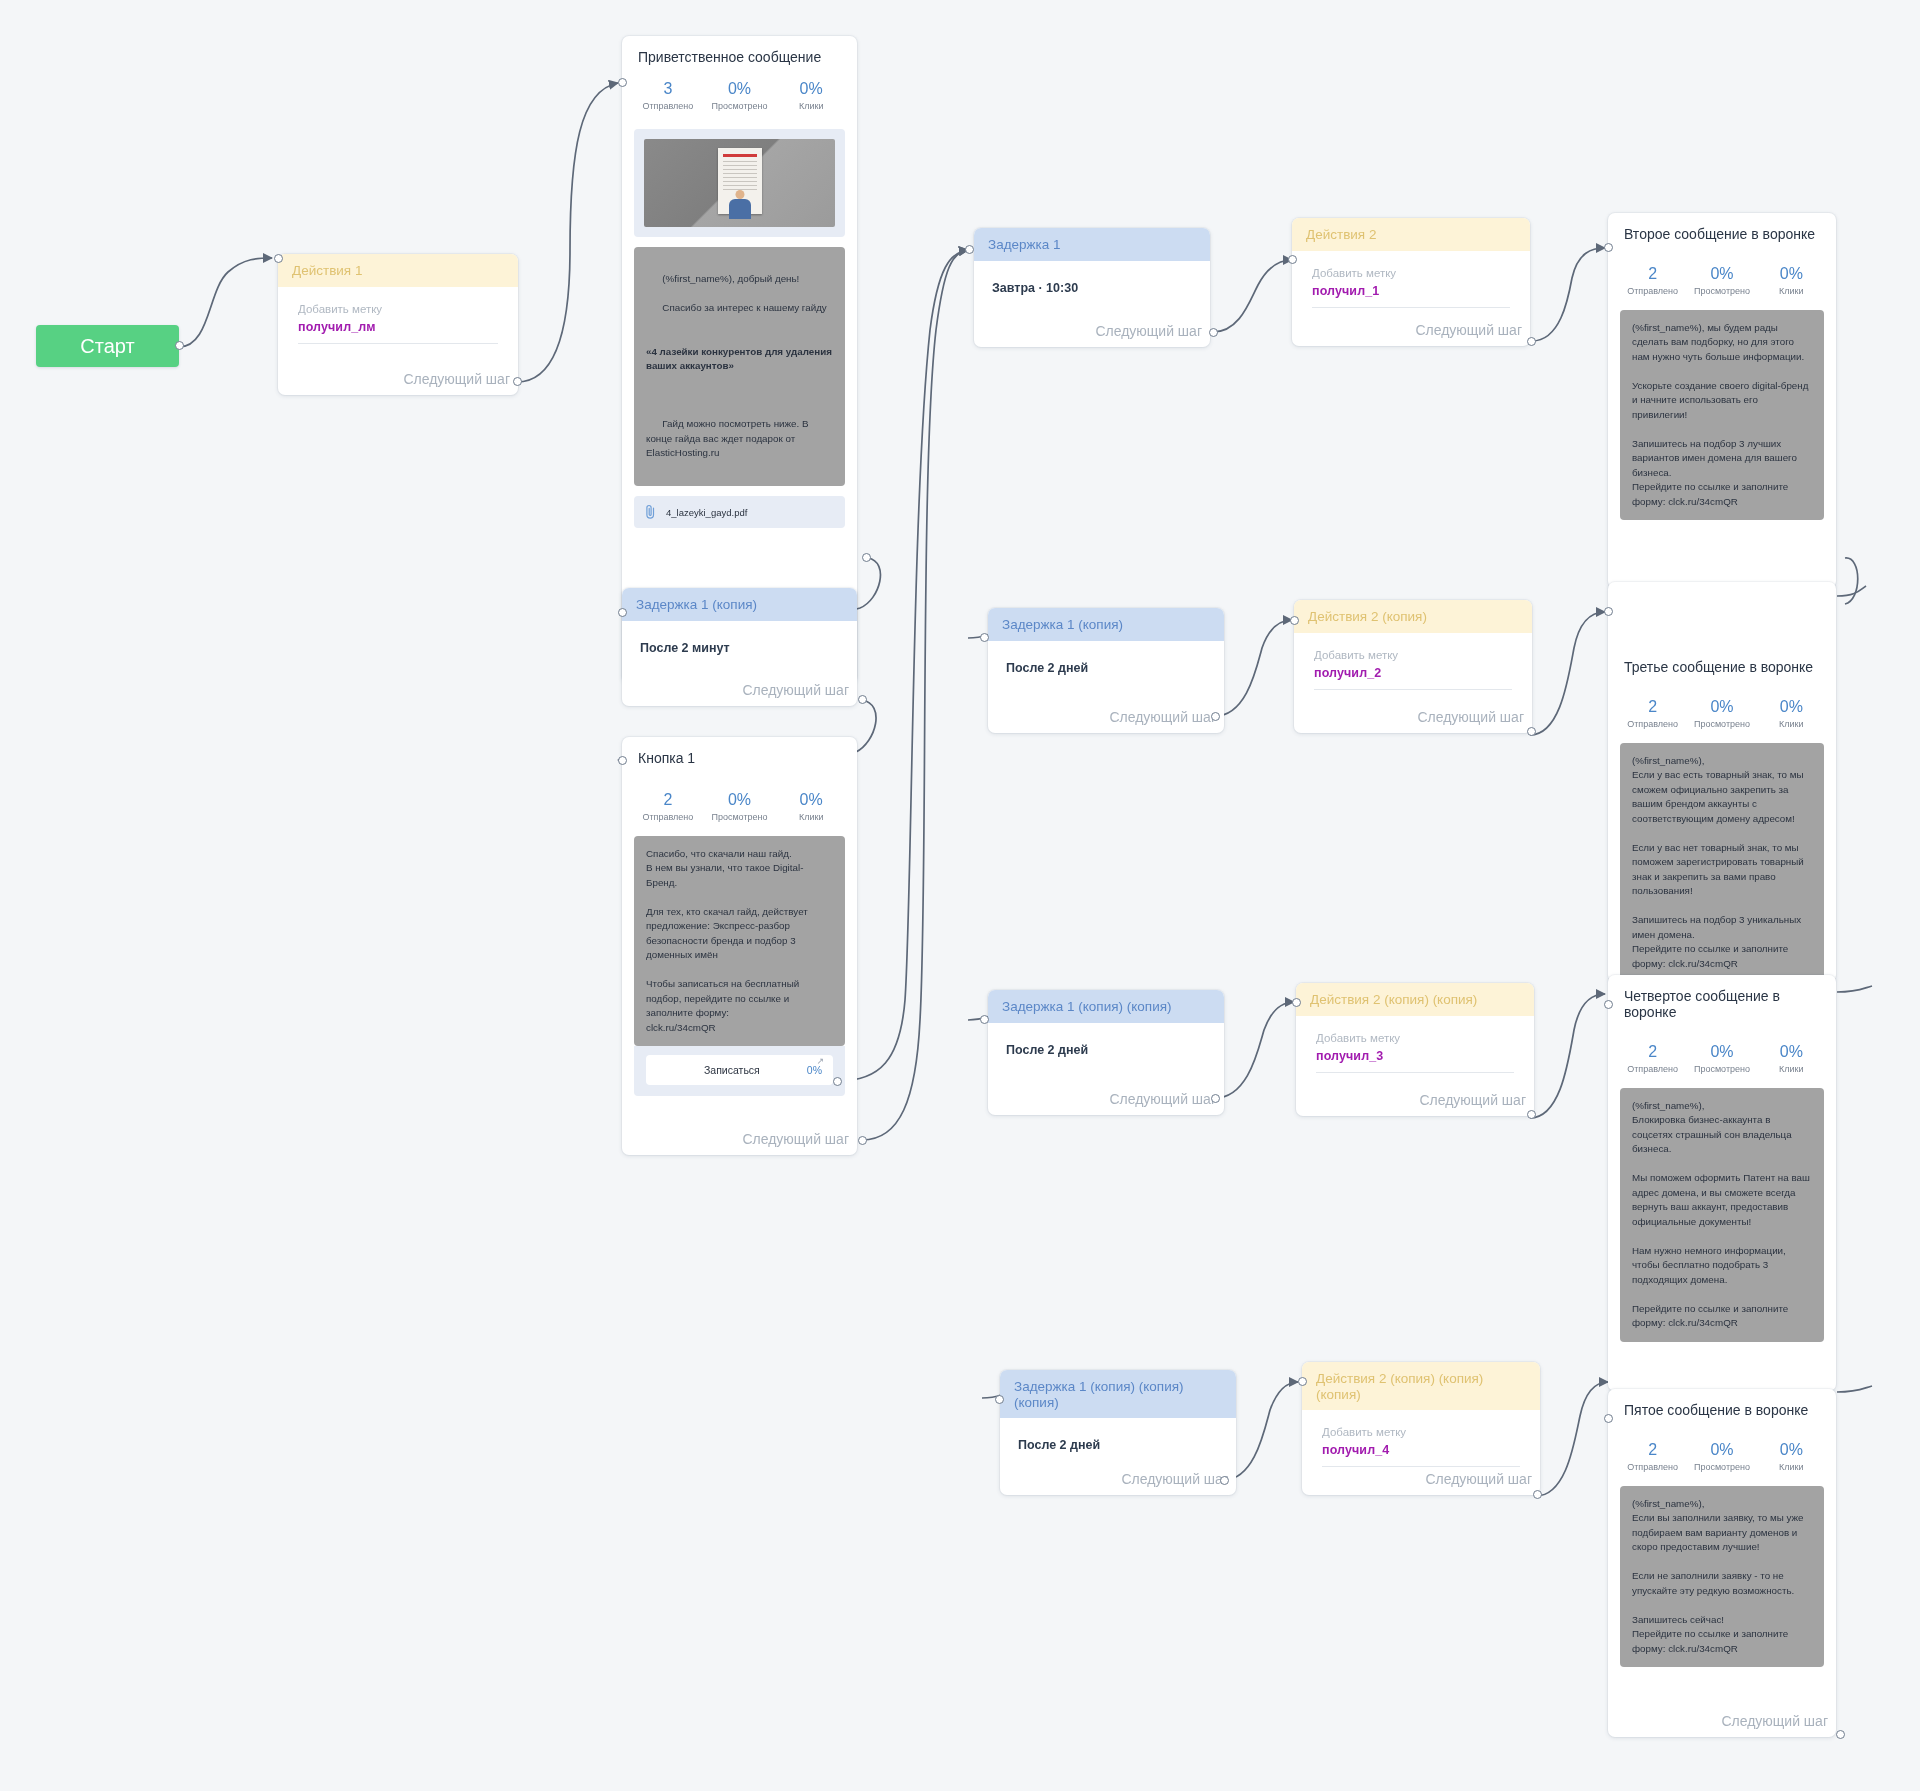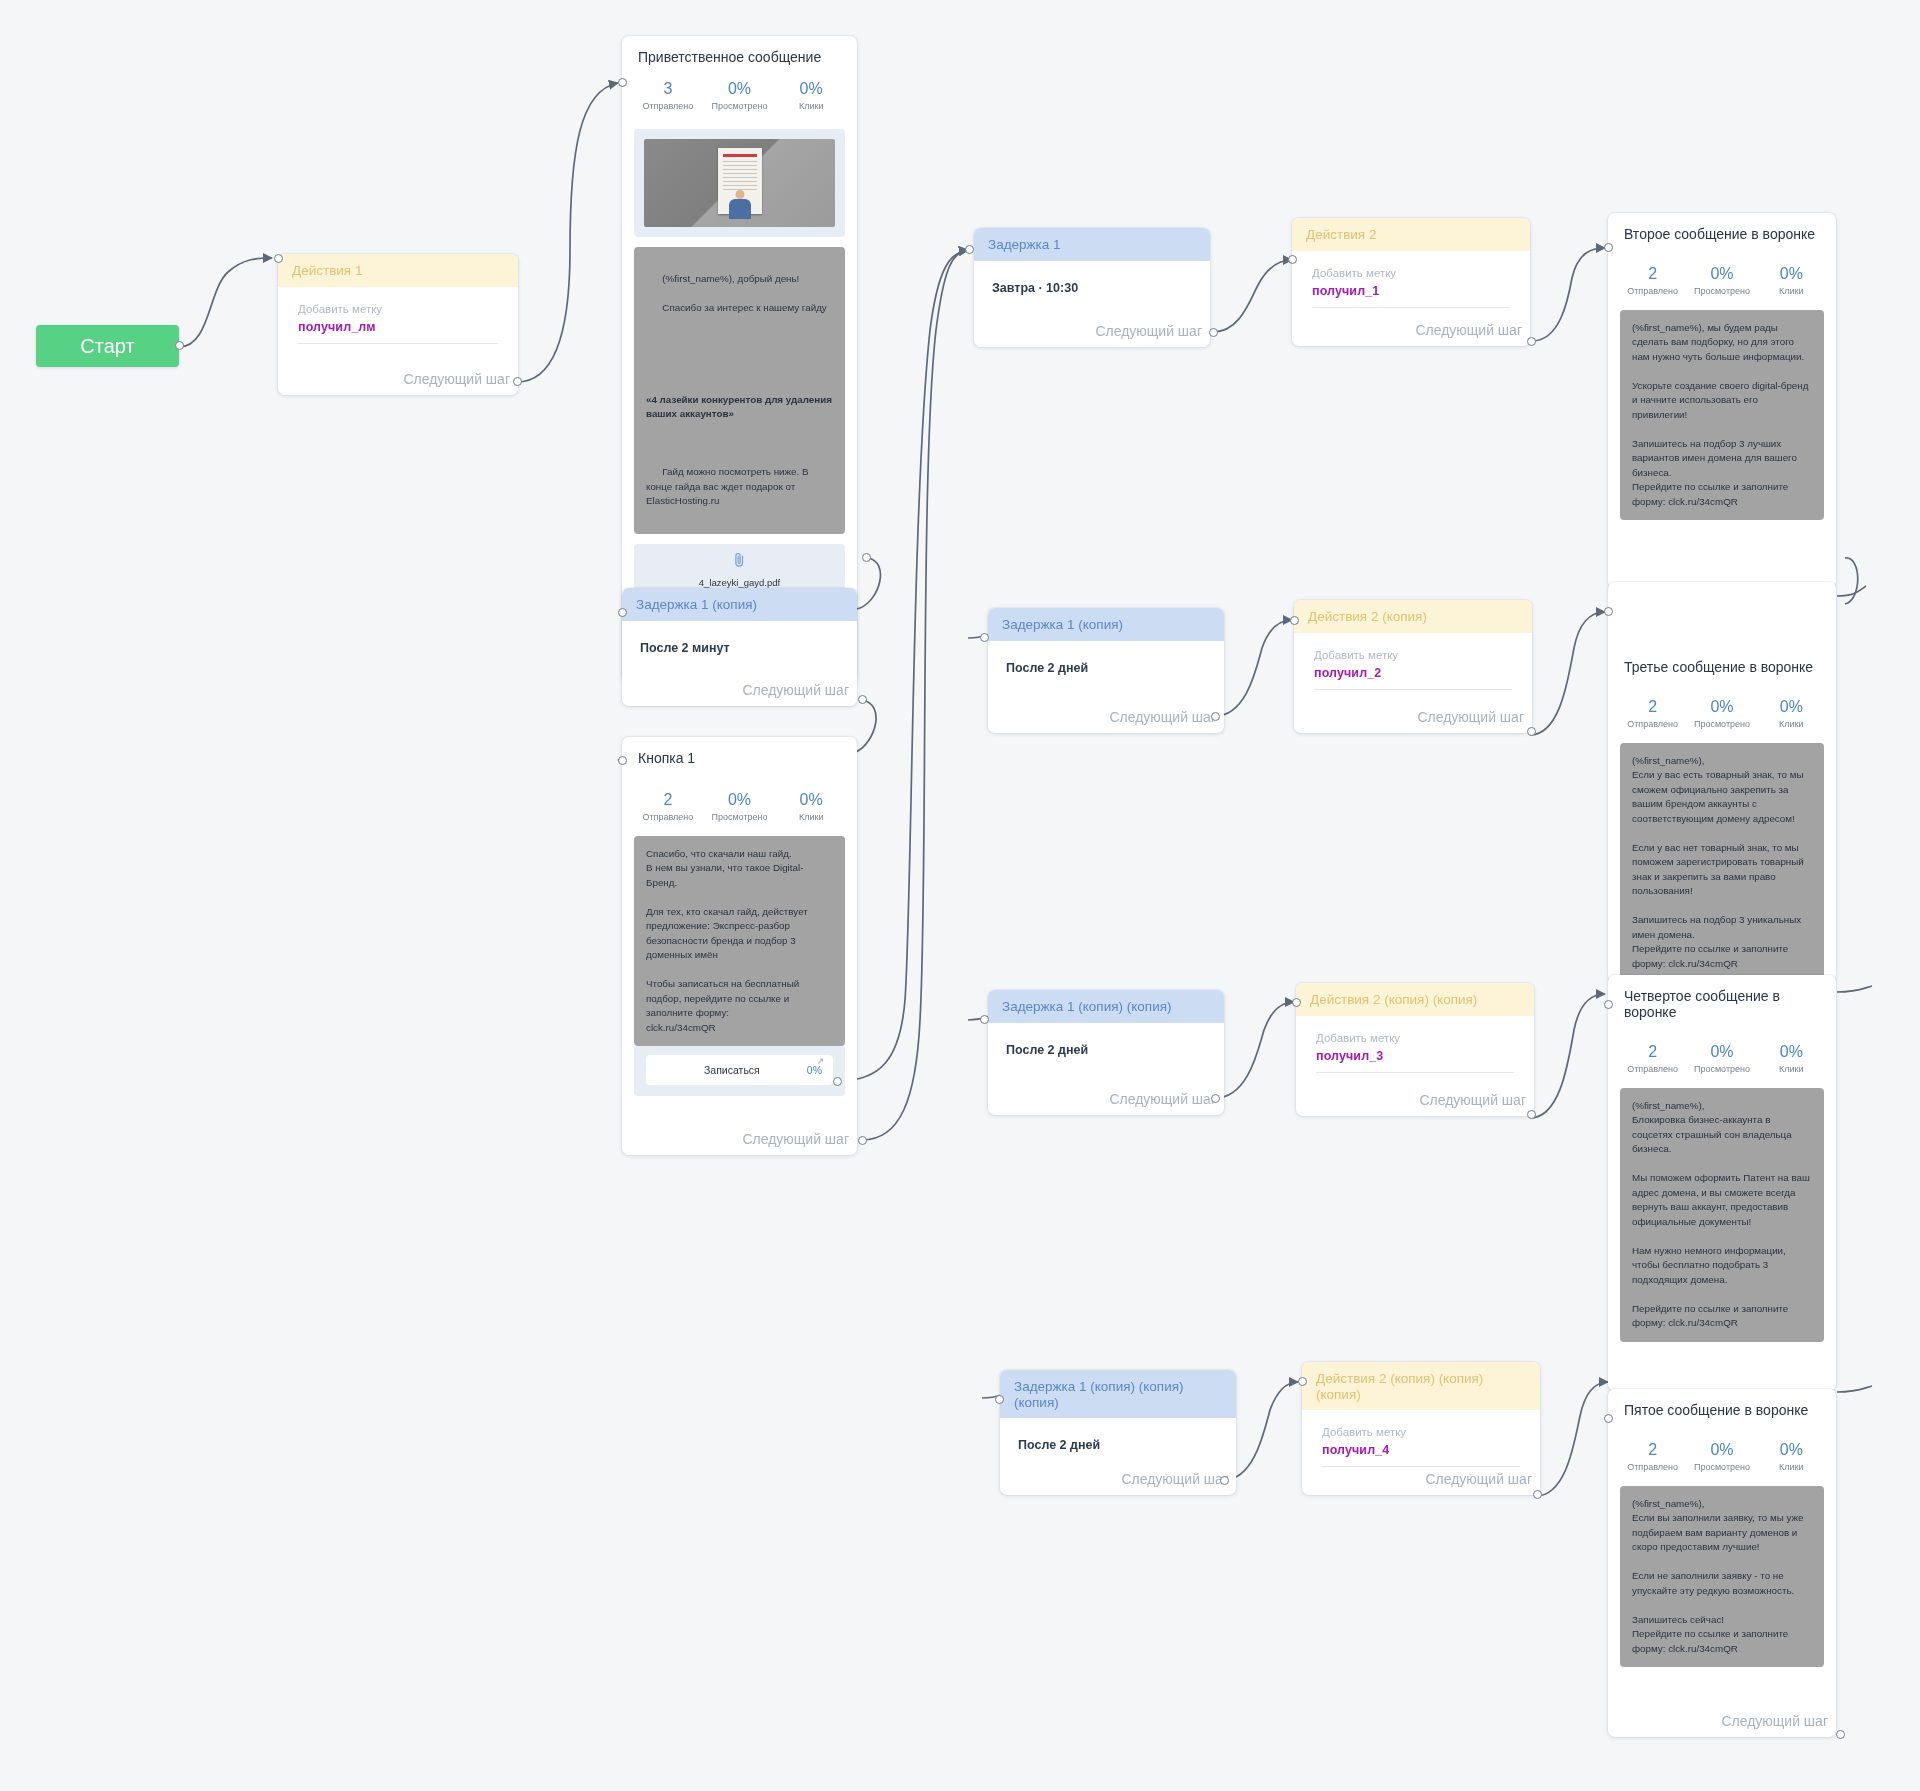--- a/index.html
+++ b/index.html
@@ -61,21 +61,21 @@
   .stat { flex: 1; text-align: center; }
   .stat-num { font-size: 16px; color: #4a86c8; line-height: 1.25; }
   .stat-lbl { font-size: 9px; color: #79828f; margin-top: 2px; }
 
   .bubble {
     background: #a3a3a3; border-radius: 4px;
     margin: 2px 12px 0 12px; padding: 11px 12px;
     font-size: 9.8px; line-height: 1.48; color: #2b3340;
     white-space: pre-wrap;
   }
-  .bubble b { font-weight: bold; margin-top: 48px; }
+  .bubble b { font-weight: bold; }
   .bubble-strong { font-weight: bold; display: block; }
 
   .img-block { margin: 6px 12px 0 12px; background: #e7ecf5; border-radius: 4px; padding: 10px; }
   .img-inner {
     height: 88px; border-radius: 2px;
     background: linear-gradient(135deg, #8a8a8a 0%, #7f7f7f 48%, #a5a5a5 49%, #9b9b9b 100%);
     position: relative; overflow: hidden;
   }
   .img-paper {
     position: absolute; left: 50%; top: 9px; transform: translateX(-50%);
@@ -93,21 +93,21 @@
     position:absolute; left:50%; bottom:8px; transform: translateX(-50%);
     width:22px; height:20px; background:#4a6fa5; border-radius:6px 6px 0 0;
   }
   .img-person:before{
     content:""; position:absolute; left:50%; top:-9px; transform:translateX(-50%);
     width:9px; height:9px; border-radius:50%; background:#e0b48c;
   }
 
   .attach {
     margin: 10px 12px 0 12px; background: #e7ecf5; border-radius: 4px;
-    padding: 8px 10px; display: flex; align-items: center; gap: 9px; flex-direction: column;
+    padding: 8px 10px; display: flex; align-items: center; gap: 9px;
   }
   .attach-name { font-size: 9.5px; color: #2b3340; }
 
   .btn-row {
     margin: 7px 12px 11px 12px; background: #ffffff; border-radius: 4px;
     padding: 9px 11px; display: flex; align-items: center; position: relative;
   }
   .btn-label { flex: 1; text-align: center; font-size: 10.5px; color: #2b3340; }
   .btn-pct { font-size: 10.5px; color: #4a86c8; }
   .btn-arrow { position: absolute; right: 9px; top: 1px; font-size: 9px; color: #9aa3b0; }

